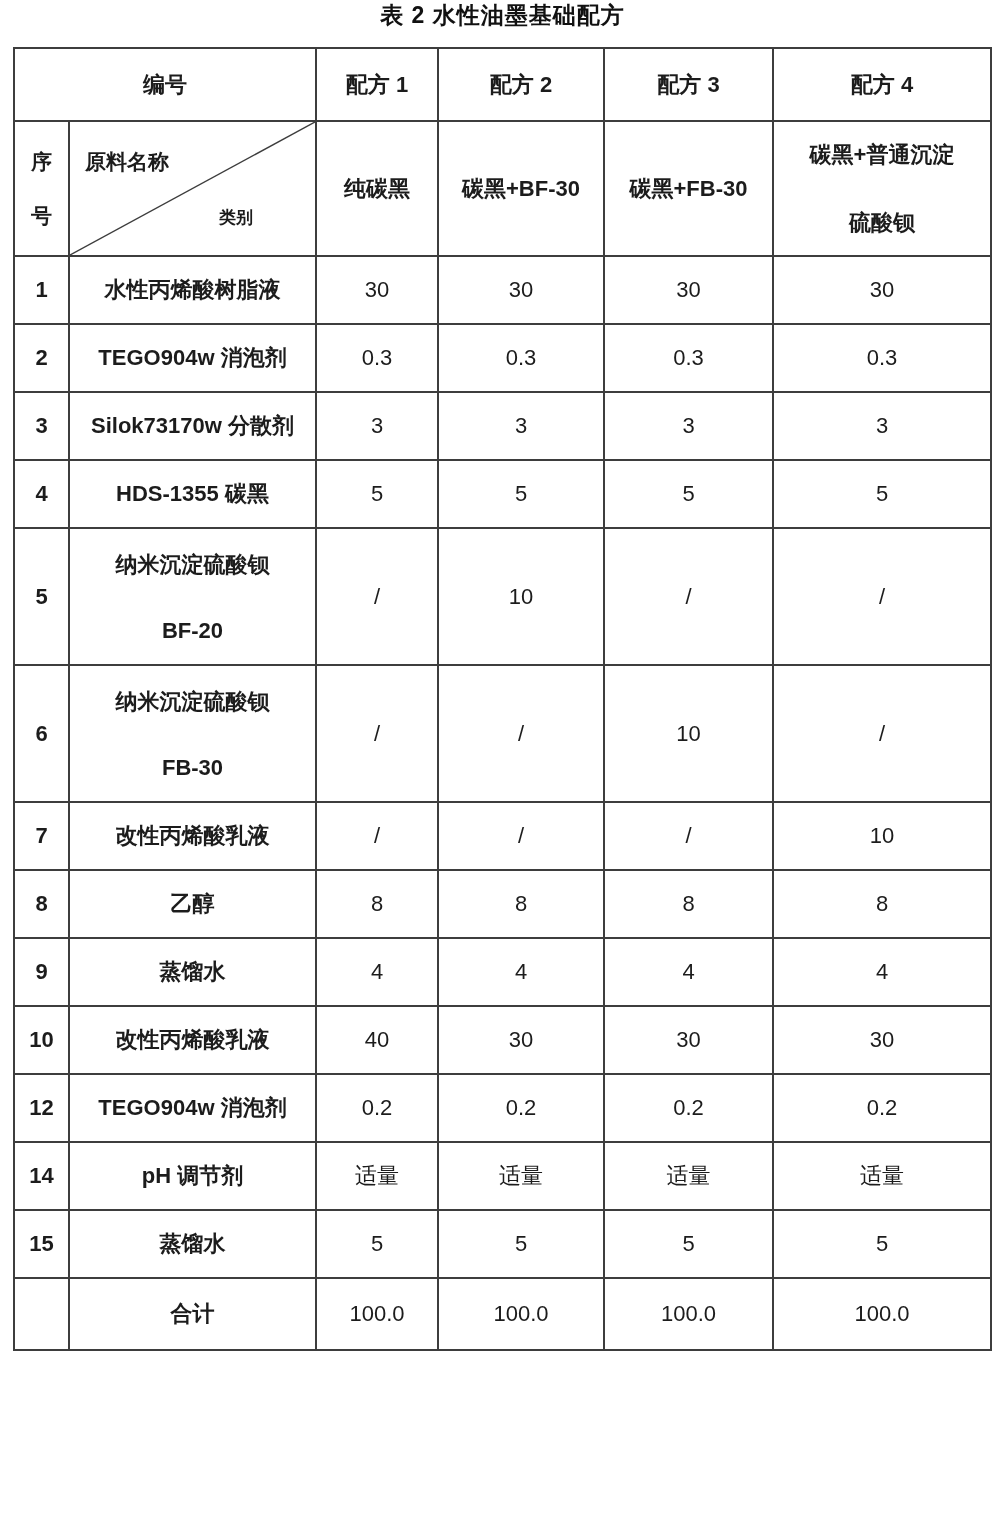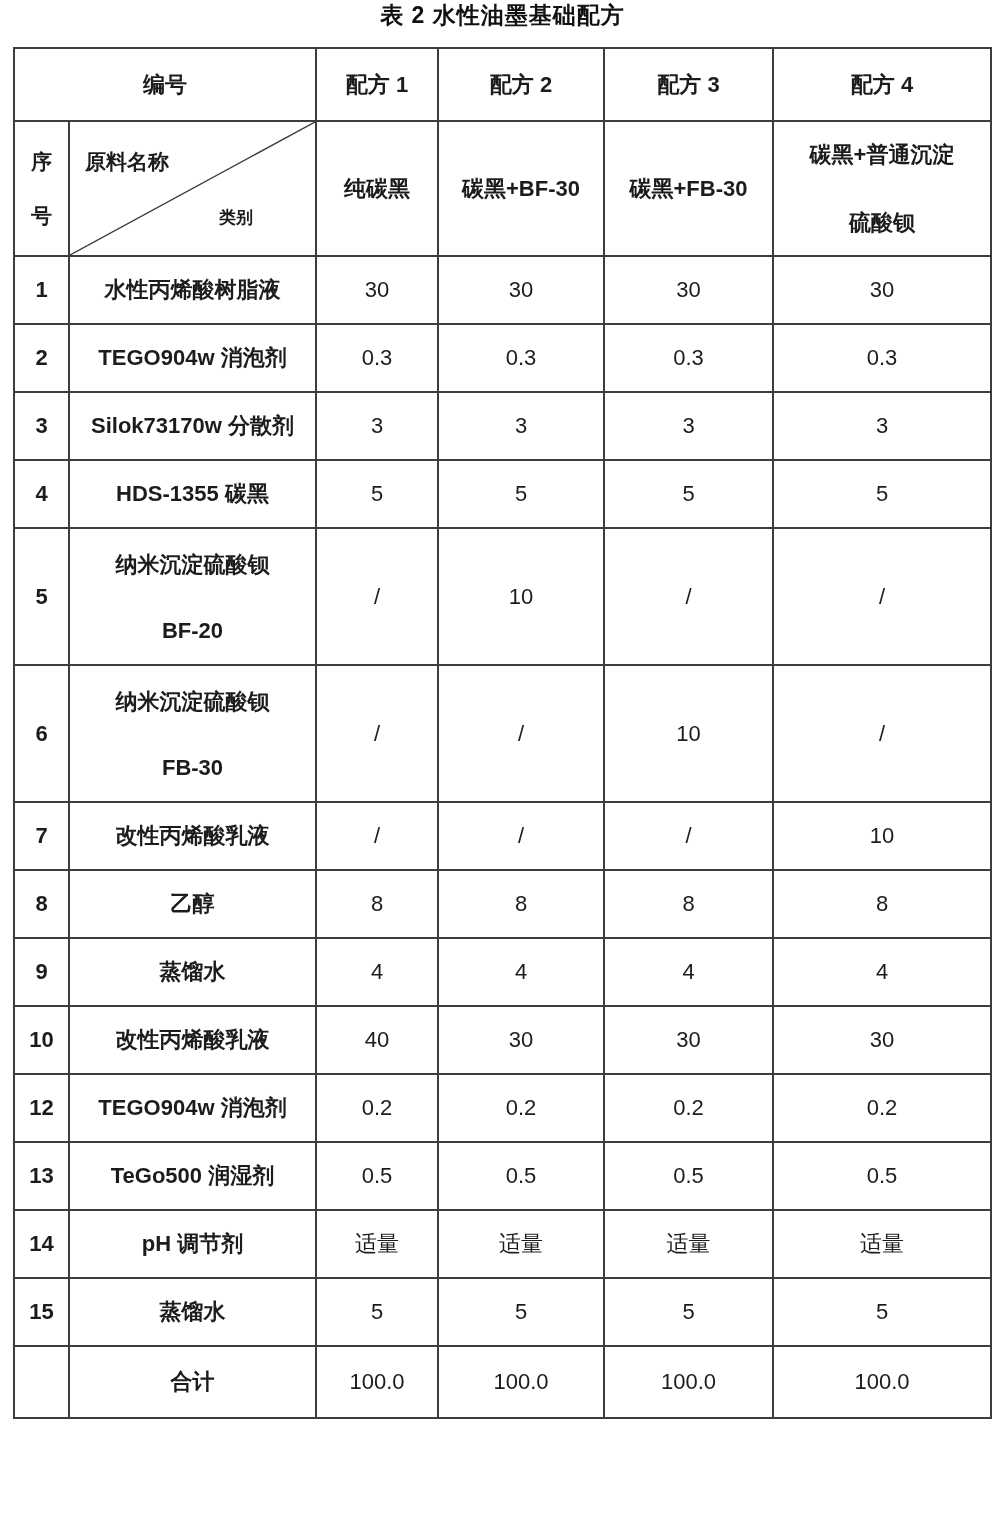--- a/index.html
+++ b/index.html
@@ -240,28 +240,20 @@
       </tr>
       <tr class="h-row">
         <td class="num-cell">12</td>
         <td class="name-cell">TEGO904w 消泡剂</td>
         <td class="val-cell">0.2</td>
         <td class="val-cell">0.2</td>
         <td class="val-cell">0.2</td>
         <td class="val-cell">0.2</td>
       </tr>
       <tr class="h-row">
-        <td class="num-cell">13</td>
-        <td class="name-cell">TeGo500 润湿剂</td>
-        <td class="val-cell">0.5</td>
-        <td class="val-cell">0.5</td>
-        <td class="val-cell">0.5</td>
-        <td class="val-cell">0.5</td>
-      </tr>
-      <tr class="h-row">
         <td class="num-cell">14</td>
         <td class="name-cell">pH 调节剂</td>
         <td class="val-cell">适量</td>
         <td class="val-cell">适量</td>
         <td class="val-cell">适量</td>
         <td class="val-cell">适量</td>
       </tr>
       <tr class="h-row">
         <td class="num-cell">15</td>
         <td class="name-cell">蒸馏水</td>

